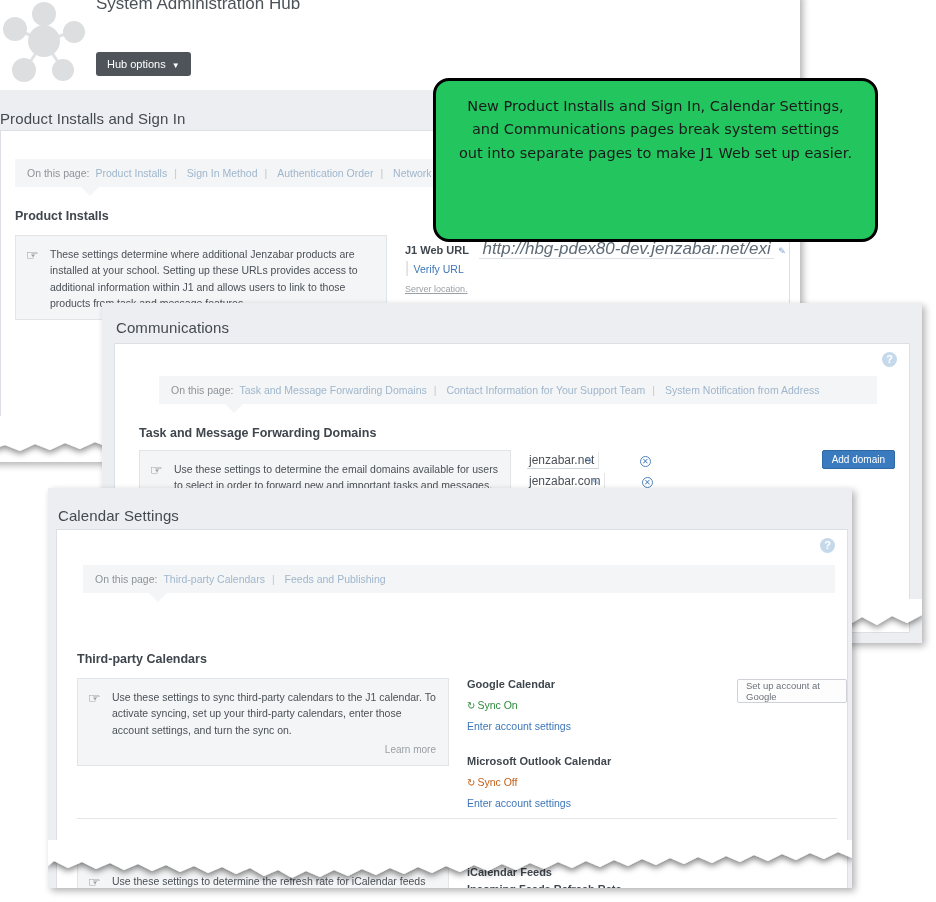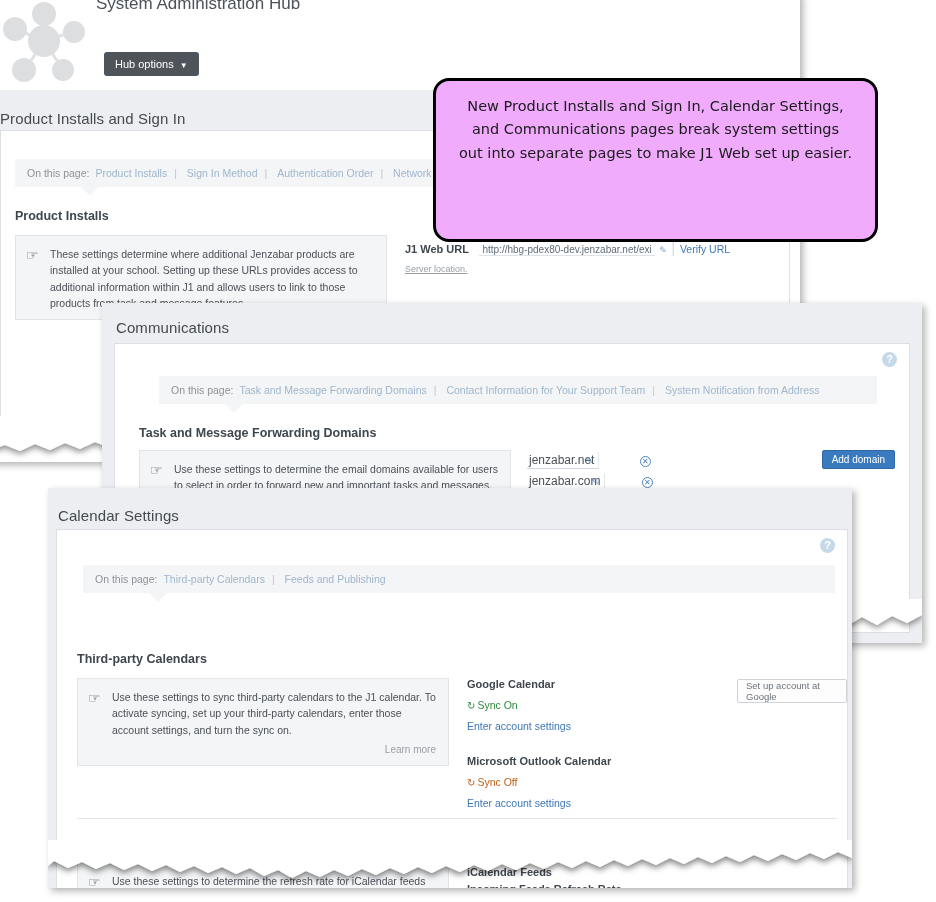--- a/index.html
+++ b/index.html
@@ -43,21 +43,21 @@
     background: #f4f5f6; border: 1px solid #e2e5e8;
     font-size: 10.5px; color: #4a5057; line-height: 1.55;
     padding: 10px 12px 8px 34px; position: relative;
   }
   .infobox .hand {
     position: absolute; left: 10px; top: 9px; font-size: 14px; color: #51585f;
   }
   .learnmore { text-align: right; color: #9aa0a6; font-size: 10px; padding-top: 4px; }
 
   .fld-label { font-size: 11px; font-weight: bold; color: #3f464d; }
-  .fld-val { font-size: 10px; color: #5f6b76; }
+  .fld-val { font-size: 17px; color: #5f6b76; font-style: italic; }
   .sublabel { font-size: 9px; color: #9aa0a6; text-decoration: underline; }
   .link { color: #3d76b8; font-size: 10.5px; text-decoration: none; }
   .btn-blue {
     background: #3a7bbf; color: #fff; font-size: 10px; border: 1px solid #2e68a5;
     border-radius: 2px; padding: 3px 9px; display: inline-block; text-align: left;
   }
   .btn-grey {
     background: #fdfdfd; color: #6b7279; font-size: 9.5px; border: 1px solid #cfd3d7;
     border-radius: 2px; padding: 0 8px; display: inline-block;
   }
@@ -78,21 +78,21 @@
   }
   .sync-on { color: #2f8a3c; font-size: 10.5px; }
   .sync-off { color: #c0601a; font-size: 10.5px; }
   .sync-ico { font-size: 10px; margin-right: 2px; }
 
   
   .torn { position: absolute; left: 0; width: 100%; pointer-events: none; }
 
   
   .callout {
-    position: absolute; background: #f0abfc; border: 3.5px solid #000;
+    position: absolute; background: #22c55e; border: 3.5px solid #000;
     border-radius: 16px; font-size: 14.5px; color: #1a1a1a;
     text-align: center; line-height: 1.62; padding: 14px 22px;
     font-family: "DejaVu Sans", sans-serif;
   }
 </style>
 </head>
 <body>
 
 <div id="stage">
 
@@ -115,21 +115,21 @@
             <circle cx="17" cy="35" r="12"></circle>
             <circle cx="76" cy="38" r="11"></circle>
             <circle cx="26" cy="76" r="12"></circle>
             <circle cx="65" cy="76" r="11"></circle>
           </g>
         </svg>
       </div>
 
       <div style="position:absolute; left:106px; top:2px; font-size:17px; color:#4c5359;">System Administration Hub</div>
 
-      <div class="btn-dark" style="position:absolute; left:106px; top:60px;margin-left:8px;">
+      <div class="btn-dark" style="position:absolute; left:106px; top:60px;">
         <span>Hub options</span>
         <span style="font-size:8px; margin-left:3px;">▼</span>
       </div>
     </div>
 
     <div style="position:absolute; left:0; top:98px; width:810px; height:40px; background:#eceef1;"></div>
     <div class="win-title" style="position:absolute; left:10px; top:118px;">Product Installs and Sign In</div>
 
     <div style="position:absolute; left:10px; top:138px; width:790px; height:300px; background:#fff; border:1px solid #dcdfe3;">
 

